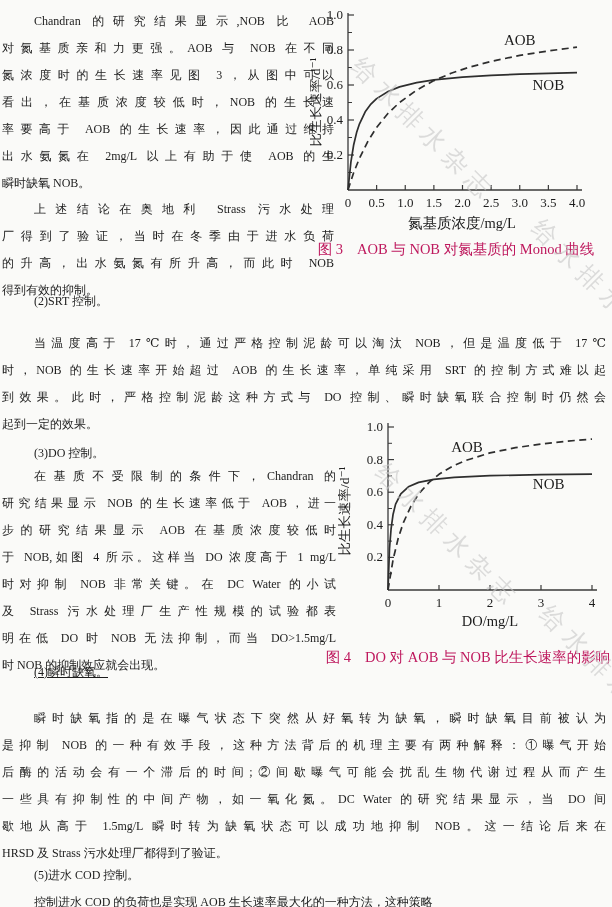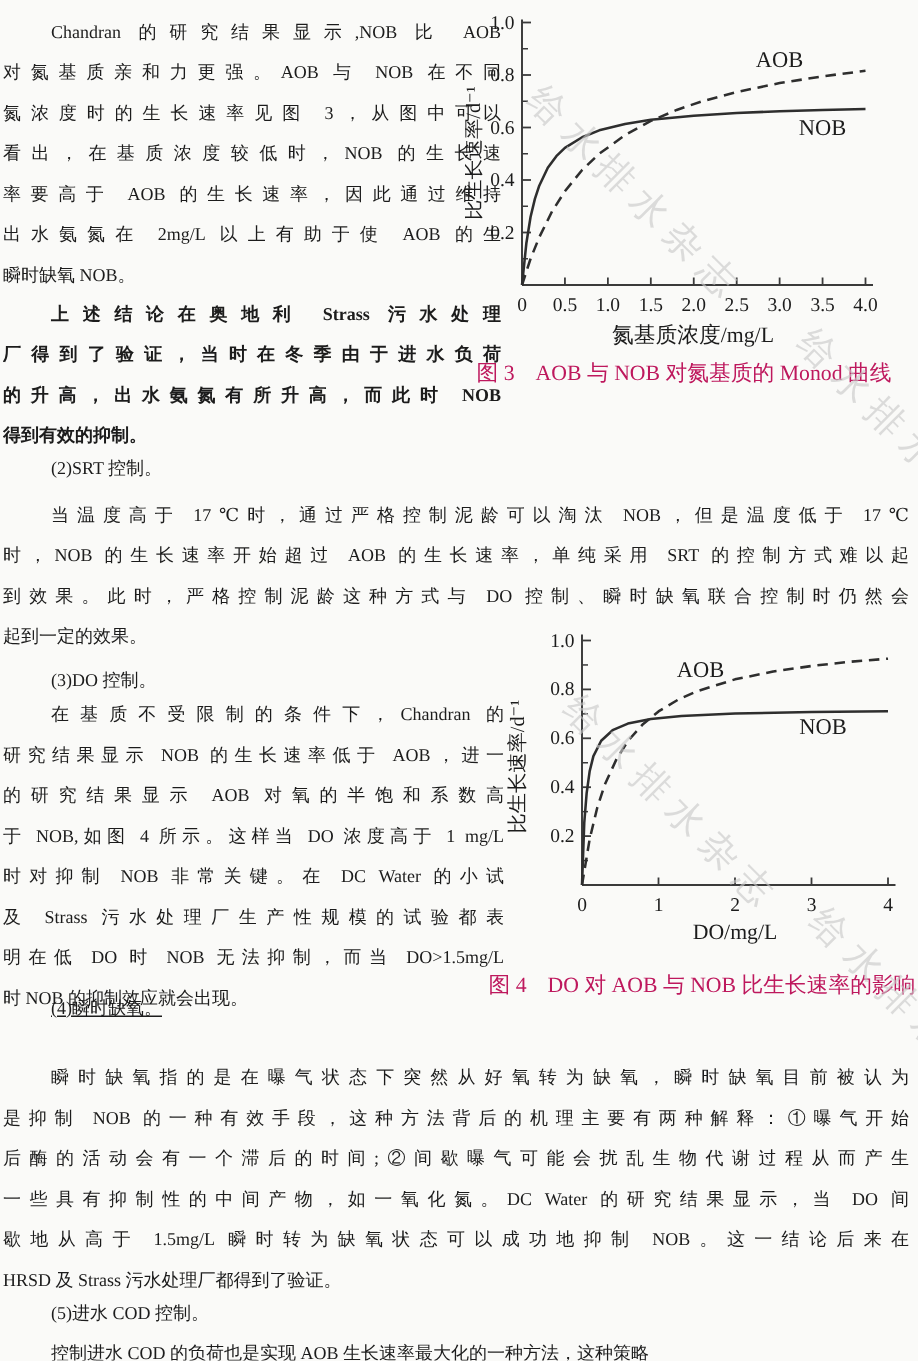--- a/index.html
+++ b/index.html
@@ -42,42 +42,42 @@
   <div id="text-layer">
       <div class="para" style="top: 8px; left: 2px; width: 332px;">
         <div class="tline just indent">Chandran 的研究结果显示,NOB 比 AOB</div>
         <div class="tline just">对氮基质亲和力更强。AOB 与 NOB 在不同</div>
         <div class="tline just">氮浓度时的生长速率见图 3，从图中可以</div>
         <div class="tline just">看出，在基质浓度较低时，NOB 的生长速</div>
         <div class="tline just">率要高于 AOB 的生长速率，因此通过维持</div>
         <div class="tline just">出水氨氮在 2mg/L 以上有助于使 AOB 的生</div>
         <div class="tline">瞬时缺氧 NOB。</div>
       </div>
-      <div class="para" style="top: 196px; left: 2px; width: 332px; font-weight: bold;">
+      <div class="para" style="top: 196px; left: 2px; width: 332px;">
         <div class="tline just indent">上述结论在奥地利 Strass 污水处理</div>
         <div class="tline just">厂得到了验证，当时在冬季由于进水负荷</div>
         <div class="tline just">的升高，出水氨氮有所升高，而此时 NOB</div>
         <div class="tline">得到有效的抑制。</div>
       </div>
-      <div class="para" style="top: 299px; left: 2px; width: 604px;">
+      <div class="para" style="top: 288px; left: 2px; width: 604px;">
         <div class="tline indent">(2)SRT 控制。</div>
       </div>
       <div class="para" style="top: 330px; left: 2px; width: 604px;">
         <div class="tline just indent">当温度高于 17℃时，通过严格控制泥龄可以淘汰 NOB，但是温度低于 17℃</div>
         <div class="tline just">时，NOB 的生长速率开始超过 AOB 的生长速率，单纯采用 SRT 的控制方式难以起</div>
         <div class="tline just">到效果。此时，严格控制泥龄这种方式与 DO 控制、瞬时缺氧联合控制时仍然会</div>
         <div class="tline">起到一定的效果。</div>
       </div>
       <div class="para" style="top: 440px; left: 2px; width: 604px;">
         <div class="tline indent">(3)DO 控制。</div>
       </div>
       <div class="para" style="top: 463px; left: 2px; width: 334px;">
         <div class="tline just indent">在基质不受限制的条件下，Chandran 的</div>
         <div class="tline just">研究结果显示 NOB 的生长速率低于 AOB，进一</div>
-        <div class="tline just">的研究结果显示 AOB 对氧的半饱和系数高</div>
+        <div class="tline just">步的研究结果显示 AOB 在基质浓度较低时</div>
         <div class="tline just">于 NOB,如图 4 所示。这样当 DO 浓度高于 1 mg/L</div>
         <div class="tline just">时对抑制 NOB 非常关键。在 DC Water 的小试</div>
         <div class="tline just">及 Strass 污水处理厂生产性规模的试验都表</div>
         <div class="tline just">明在低 DO 时 NOB 无法抑制，而当 DO&gt;1.5mg/L</div>
         <div class="tline">时 NOB 的抑制效应就会出现。</div>
       </div>
       <div class="para" style="top: 659px; left: 2px; width: 604px; text-decoration: underline;">
         <div class="tline indent">(4)瞬时缺氧。</div>
       </div>
       <div class="para" style="top: 705px; left: 2px; width: 604px;">

